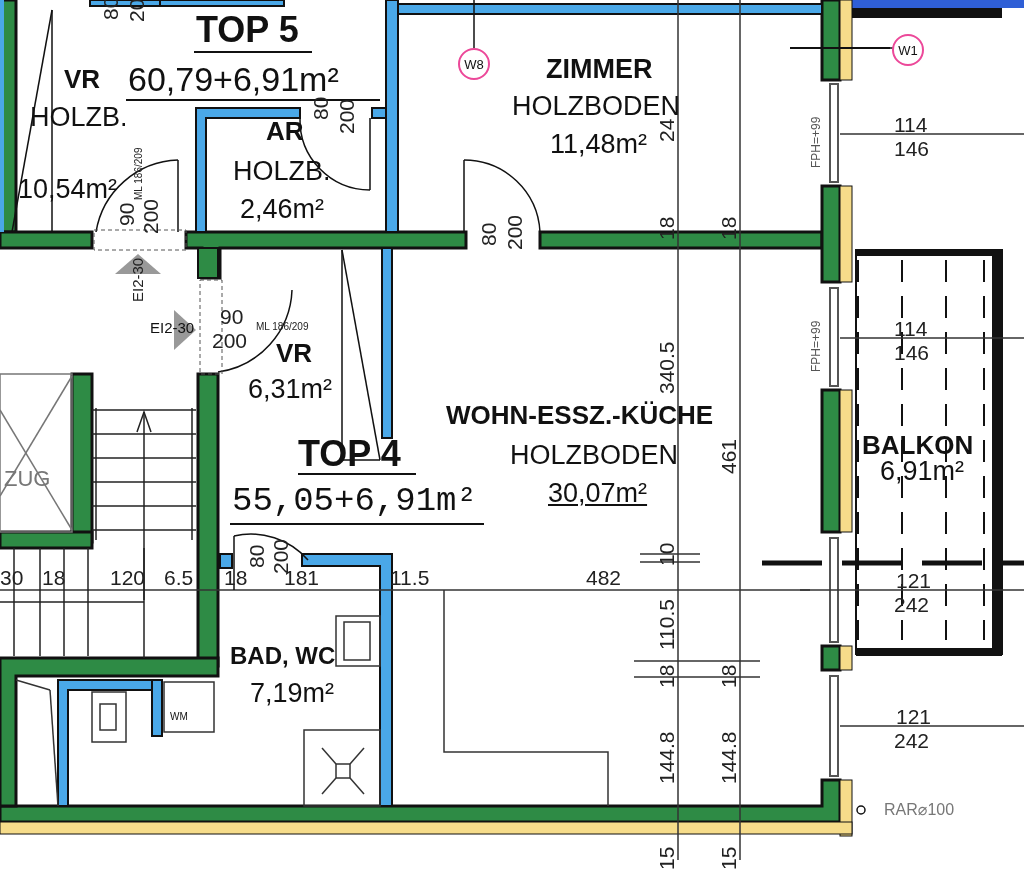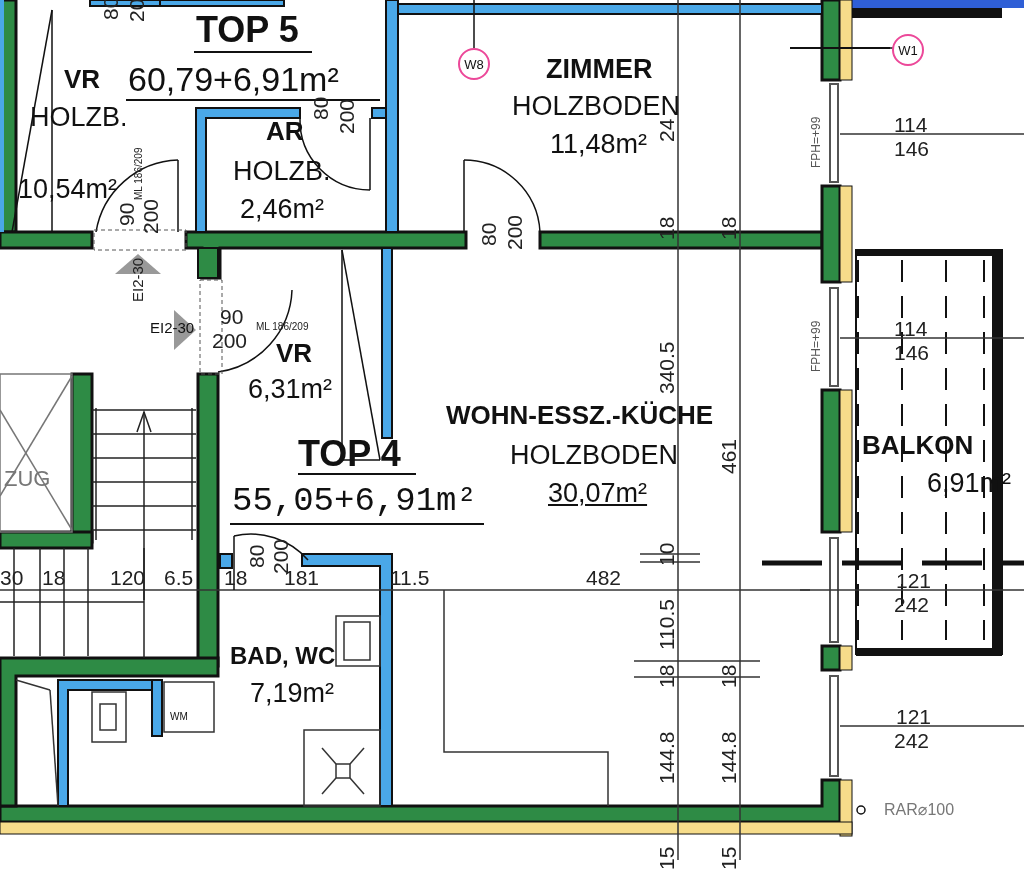--- a/index.html
+++ b/index.html
@@ -199,21 +199,21 @@
   <div class="lbl room-area" style="left:248px;top:376px;">6,31m²</div>
 
   <div class="lbl top-title" style="left:298px;top:436px;">TOP 4</div>
   <div class="lbl top-area" style="left:232px;top:484px;font-family:Liberation Mono, monospace;">55,05+6,91m²</div>
 
   <div class="lbl room-name" style="left:446px;top:402px;font-size:26px;">WOHN-ESSZ.-KÜCHE</div>
   <div class="lbl room-floor" style="left:510px;top:442px;">HOLZBODEN</div>
   <div class="lbl room-area" style="left:548px;top:480px;text-decoration:underline;">30,07m²</div>
 
   <div class="lbl room-name" style="left:862px;top:432px;font-size:26px;">BALKON</div>
-  <div class="lbl room-area" style="left:880px;top:470px;margin-left:47px;">6,91m²</div>
+  <div class="lbl room-area" style="left:880px;top:458px;">6,91m²</div>
 
   <div class="lbl room-name-sm" style="left:230px;top:644px;font-size:24px;">BAD, WC</div>
   <div class="lbl room-area" style="left:250px;top:680px;">7,19m²</div>
 
   <div class="lbl grey" style="left:4px;top:468px;font-size:22px;">ZUG</div>
 
   <div class="bubble" style="left:458px;top:48px;">W8</div>
   <div class="bubble" style="left:892px;top:34px;">W1</div>
   <div class="lbl" style="left:170px;top:712px;font-size:10px;">WM</div>
   <div class="lbl grey" style="left:884px;top:802px;font-size:16px;">RAR⌀100</div>

